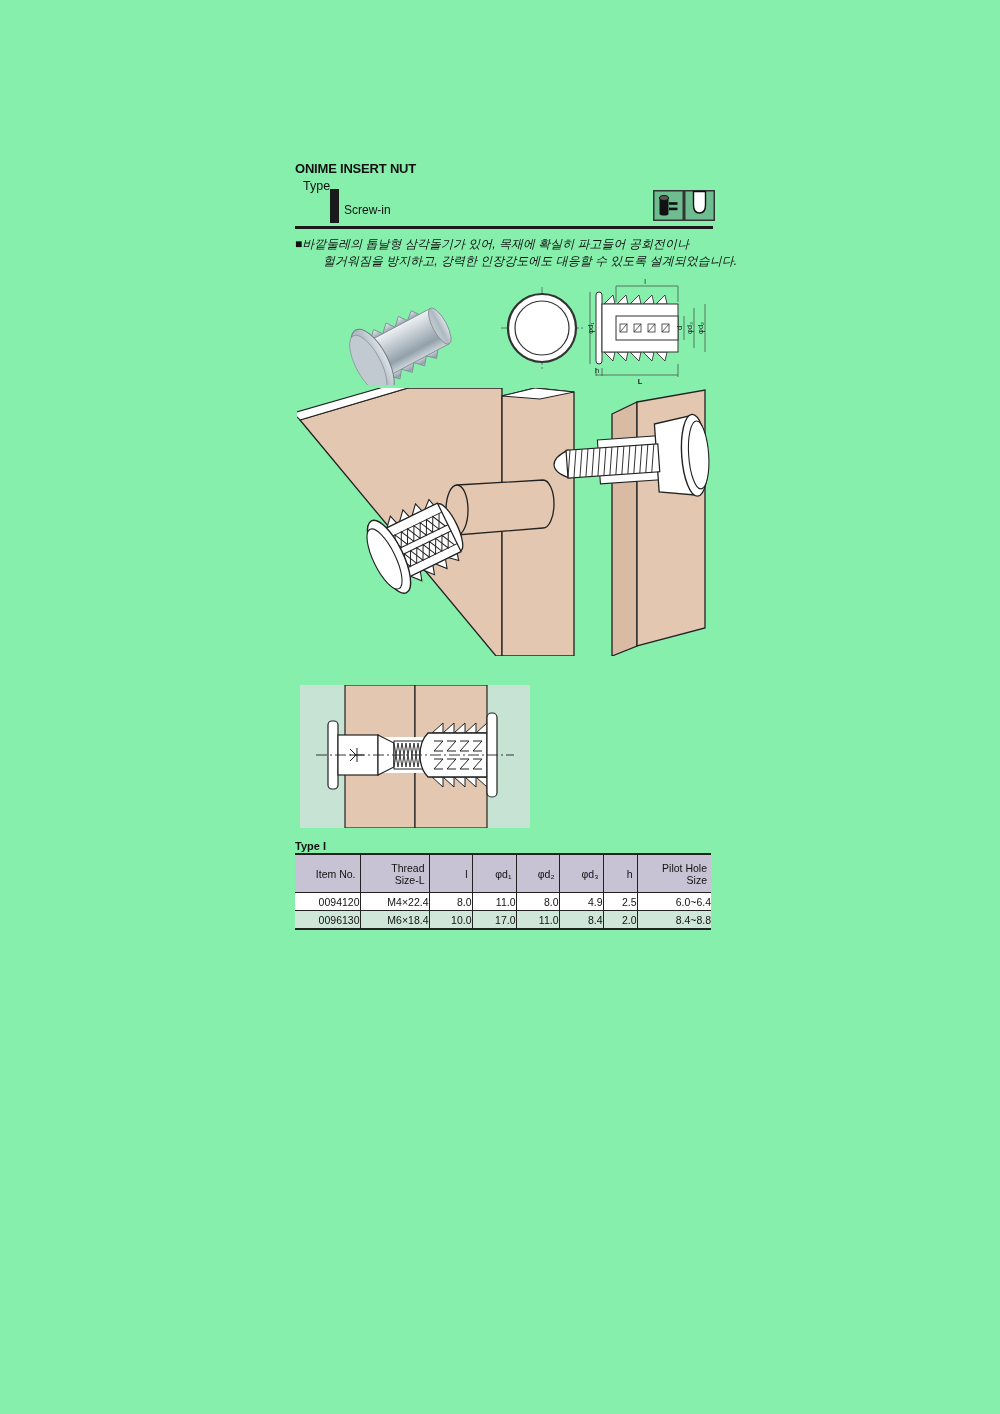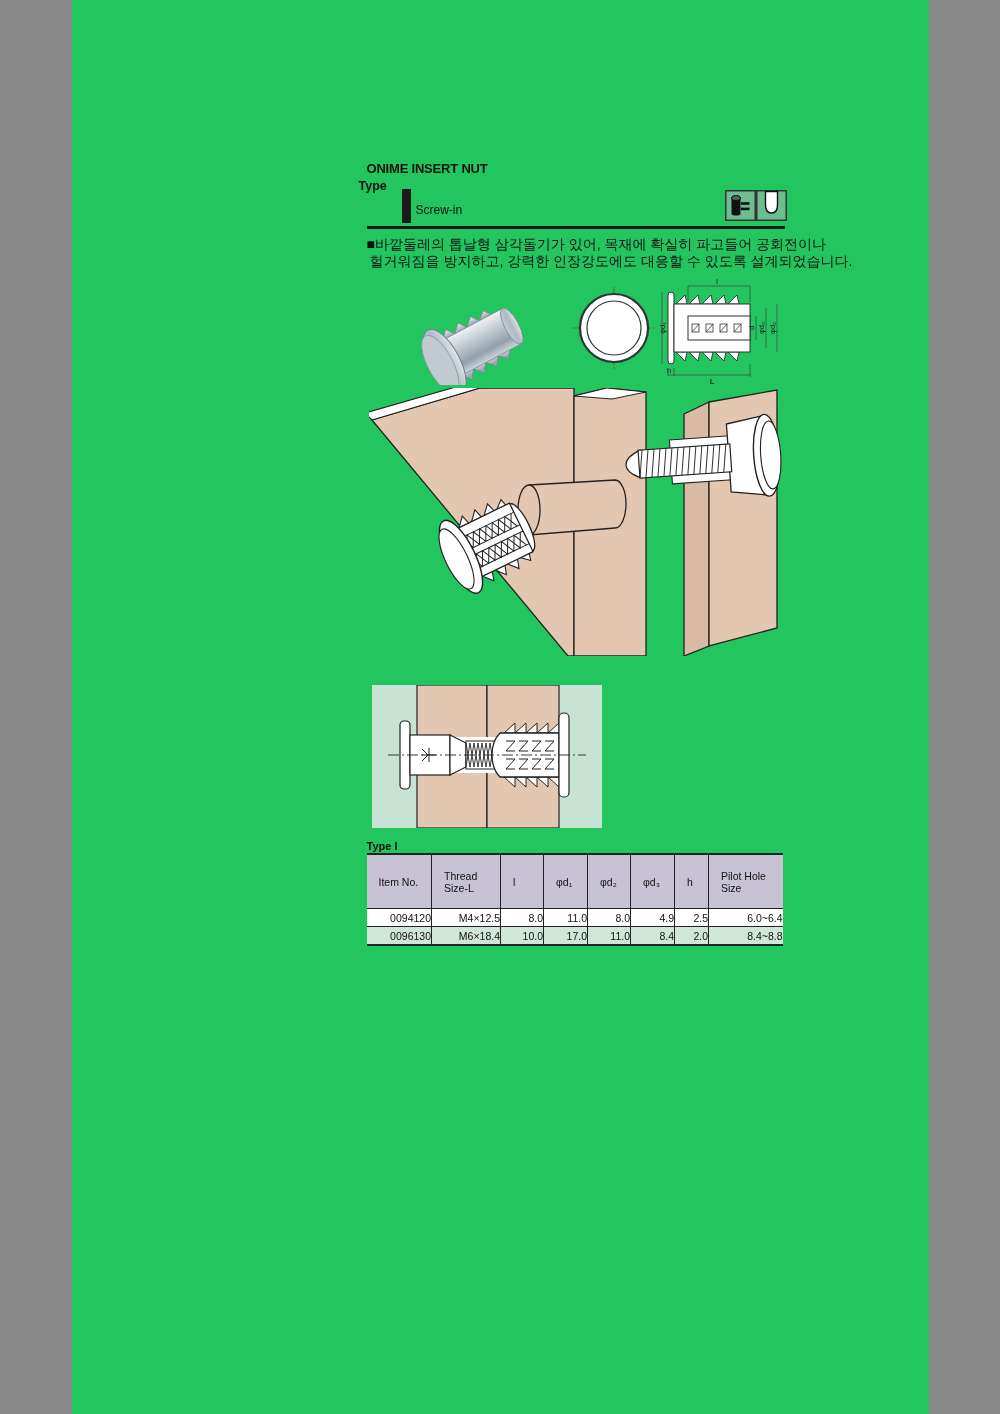--- a/index.html
+++ b/index.html
@@ -1,40 +1,40 @@
 <!DOCTYPE html>
 <html style="--accent-green: #6ebd91; --section-bg: #c7e3d3; --wood: #e3c7b0; --wood-dark: #d8bba2; --table-header-bg: #c7c3d4; --row-highlight-bg: #cfe7d9; --line: #1a1a1a;"><head>
 <meta charset="utf-8">
 <style>
   :root{
     --accent-green:#6ebd91; --section-bg:#c7e3d3; --wood:#e3c7b0; --wood-dark:#d8bba2;
     --table-header-bg:#c7c3d4; --row-highlight-bg:#cfe7d9; --line:#1a1a1a;
   }
   html,body{margin:0;padding:0;background:#888;}
   .page{
-    position:relative;width:857px;height:1414px;background:#22c55e;margin:0 auto;
+    position:relative;width:1000px;height:1414px;background:#86efac;margin:0 auto;
     font-family:"Liberation Sans","DejaVu Sans",sans-serif;color:#111;overflow:hidden;
   }
   .abs{position:absolute;}
   .title{left:295px;top:161px;font-size:13px;font-weight:bold;letter-spacing:-0.2px;}
-  .type-label{left:287px;top:179px;font-size:12.5px;font-weight:bold;}
+  .type-label{left:303px;top:179px;font-size:12.5px;font-weight:normal;}
   .type-bar{left:330px;top:189px;width:9px;height:34px;background:var(--line);}
   .subtype{left:344px;top:203px;font-size:12px;}
   .icon-box{width:31px;height:31px;top:190px;}
   .rule{left:295px;top:226px;width:418px;height:2.5px;background:var(--line);}
-  .desc{left:295px;top:236px;font-size:14px;line-height:17px;white-space:nowrap;}
-  .desc .l2{margin-left:3px;}
+  .desc{left:295px;top:236px;font-size:12px;line-height:17px;white-space:nowrap;font-style:italic;}
+  .desc .l2{margin-left:28px;}
   .caption{left:295px;top:840px;font-size:11px;font-weight:bold;}
   table.spec{
     position:absolute;left:295px;top:853px;width:416px;border-collapse:collapse;
     border-top:2px solid #222;border-bottom:2px solid #222;table-layout:fixed;
   }
   table.spec th{
     background:var(--table-header-bg);font-size:10.5px;font-weight:normal;height:29px;
-    border:1px solid #222;padding:12px;text-align:left;
+    border:1px solid #222;padding:4px;text-align:right;
   }
   table.spec td{
     font-size:10.5px;height:17px;border:1px solid #222;padding:0;text-align:right;background:#fff;
   }
   table.spec th:first-child,table.spec td:first-child{border-left:none;}
   table.spec th:last-child,table.spec td:last-child{border-right:none;}
   table.spec tr.hl td{background:var(--row-highlight-bg);}
   table.spec tr:nth-child(3) td:nth-child(2){font-weight:bold;}
   svg text{font-family:"Liberation Sans","DejaVu Sans",sans-serif;}
 </style>
@@ -284,21 +284,21 @@
         <th>φd₁</th>
         <th>φd₂</th>
         <th>φd₃</th>
         <th>h</th>
         <th>Pilot Hole Size</th>
       </tr>
     </thead>
     <tbody>
       <tr>
         <td>0094120</td>
-        <td>M4×12.5</td>
+        <td>M4×22.4</td>
         <td>8.0</td>
         <td>11.0</td>
         <td>8.0</td>
         <td>4.9</td>
         <td>2.5</td>
         <td>6.0~6.4</td>
       </tr>
       <tr class="hl">
         <td>0096130</td>
         <td>M6×18.4</td>

